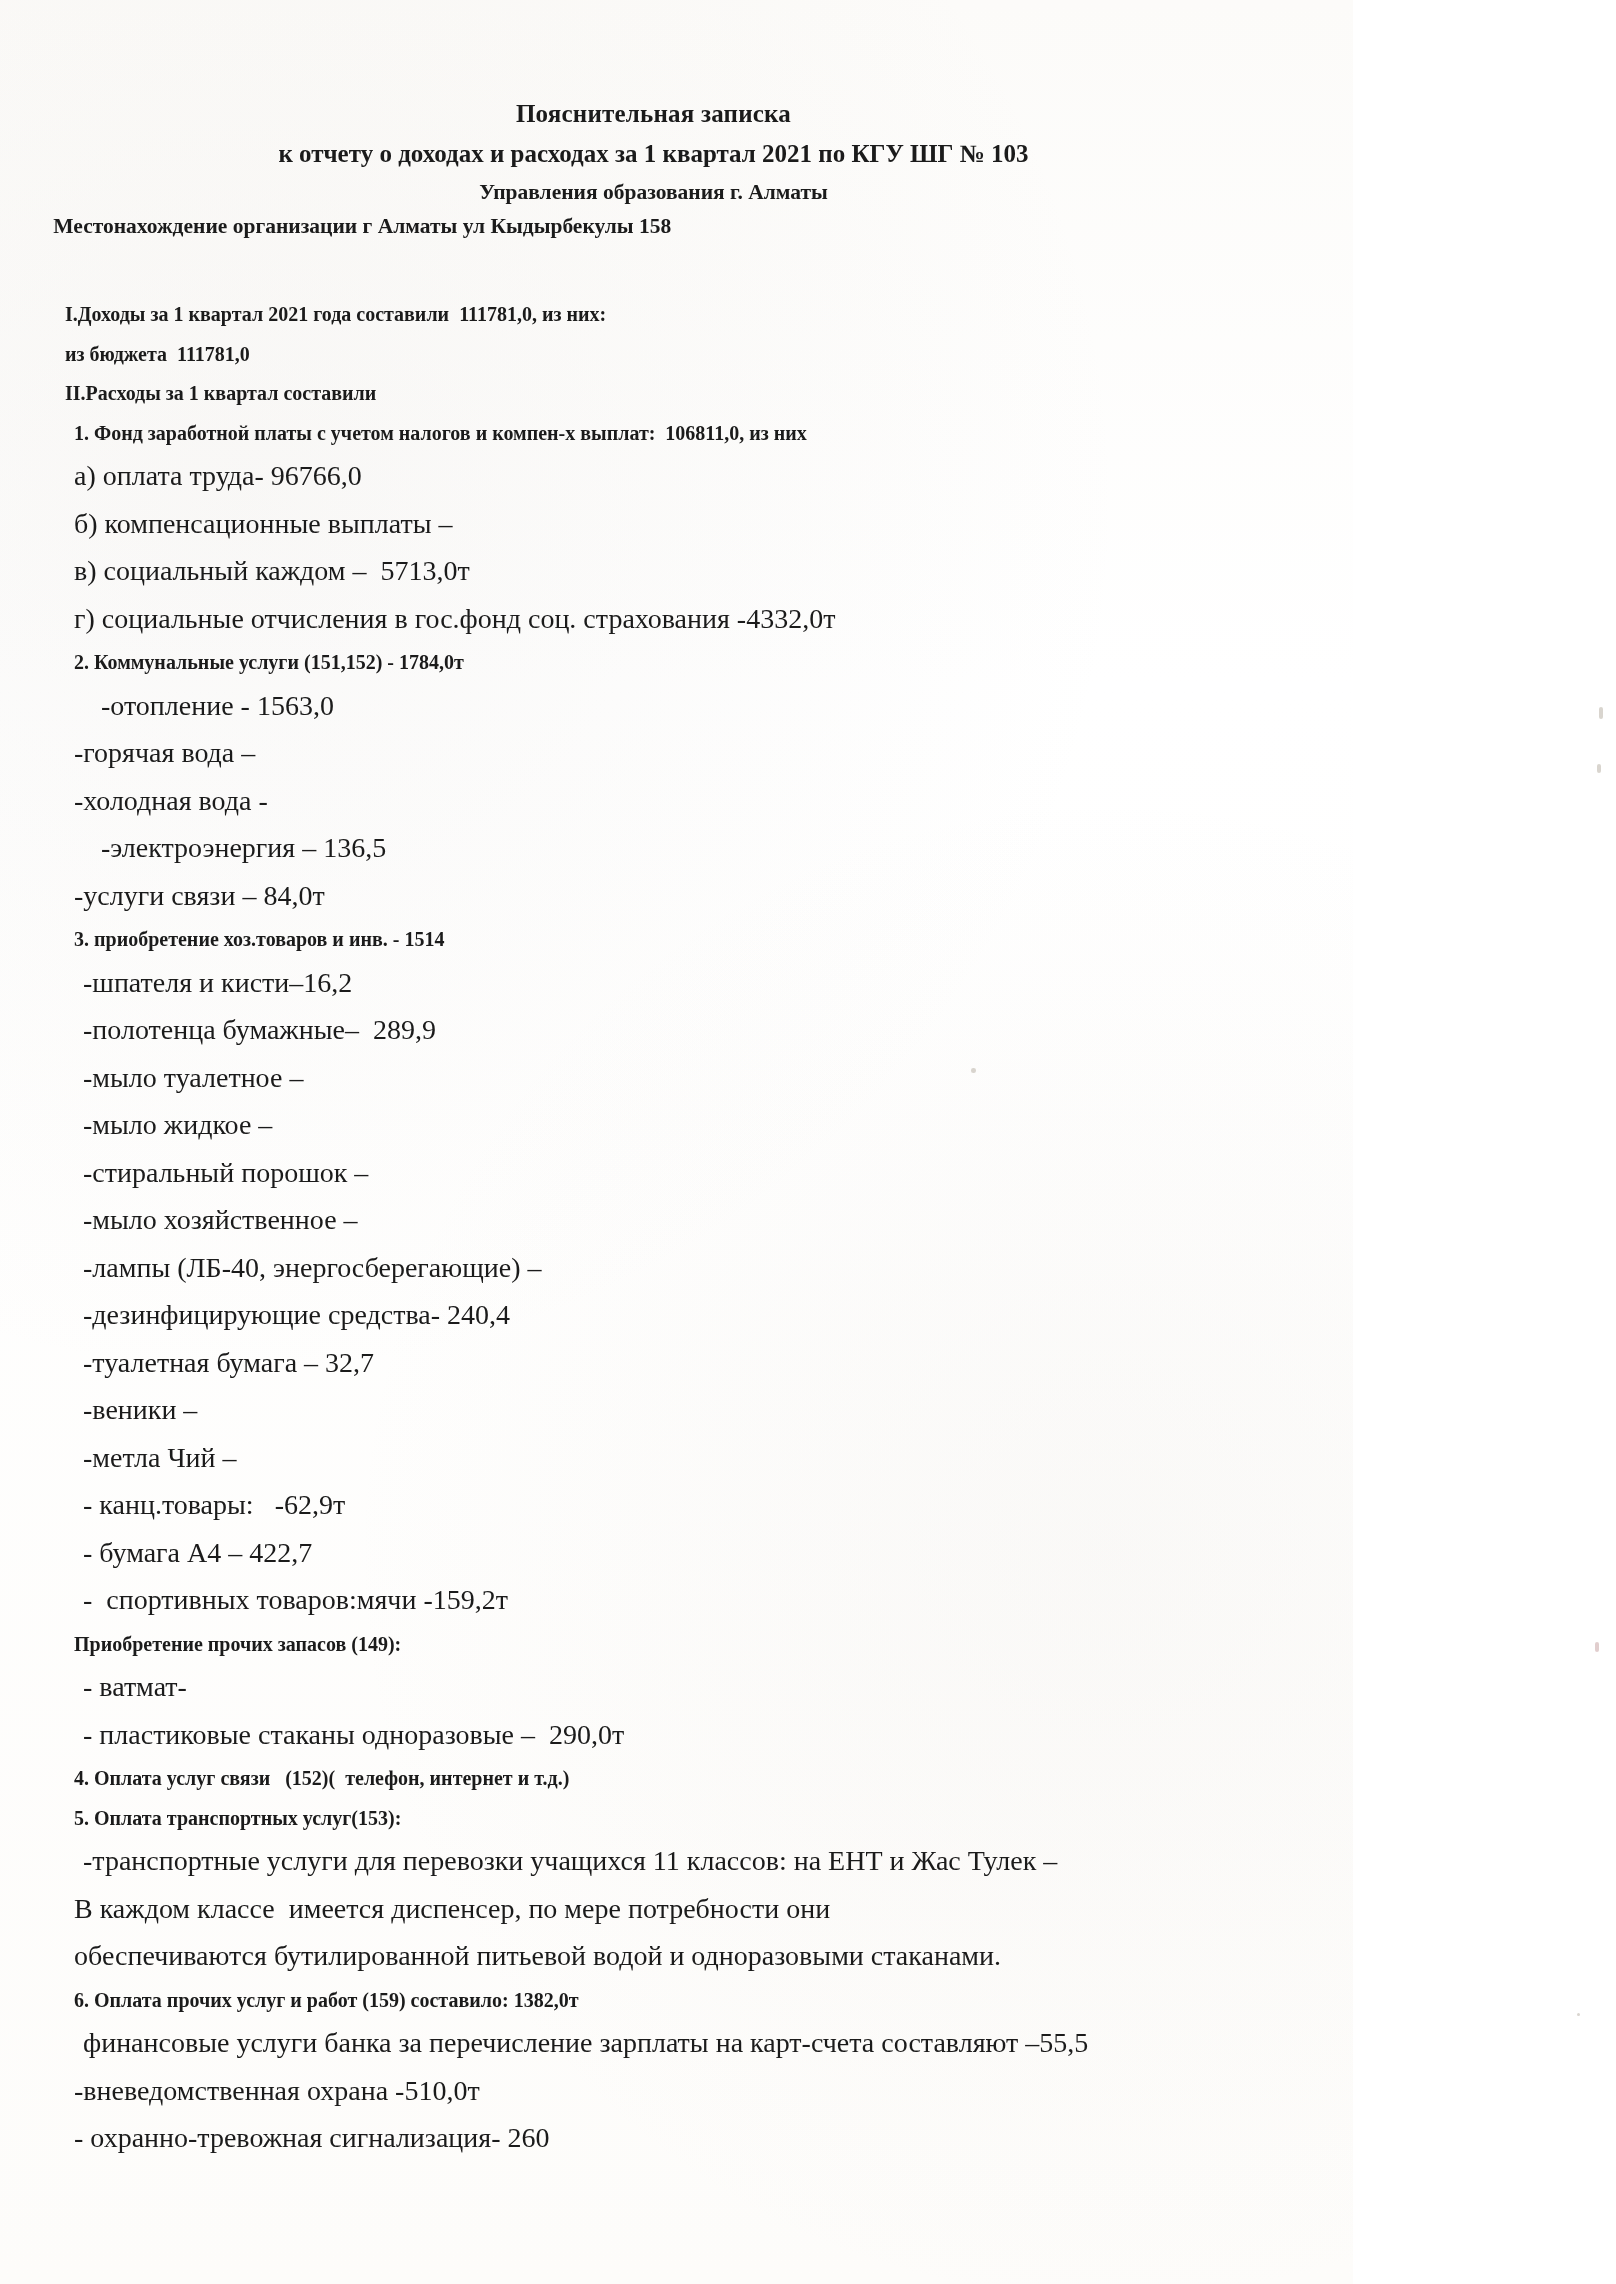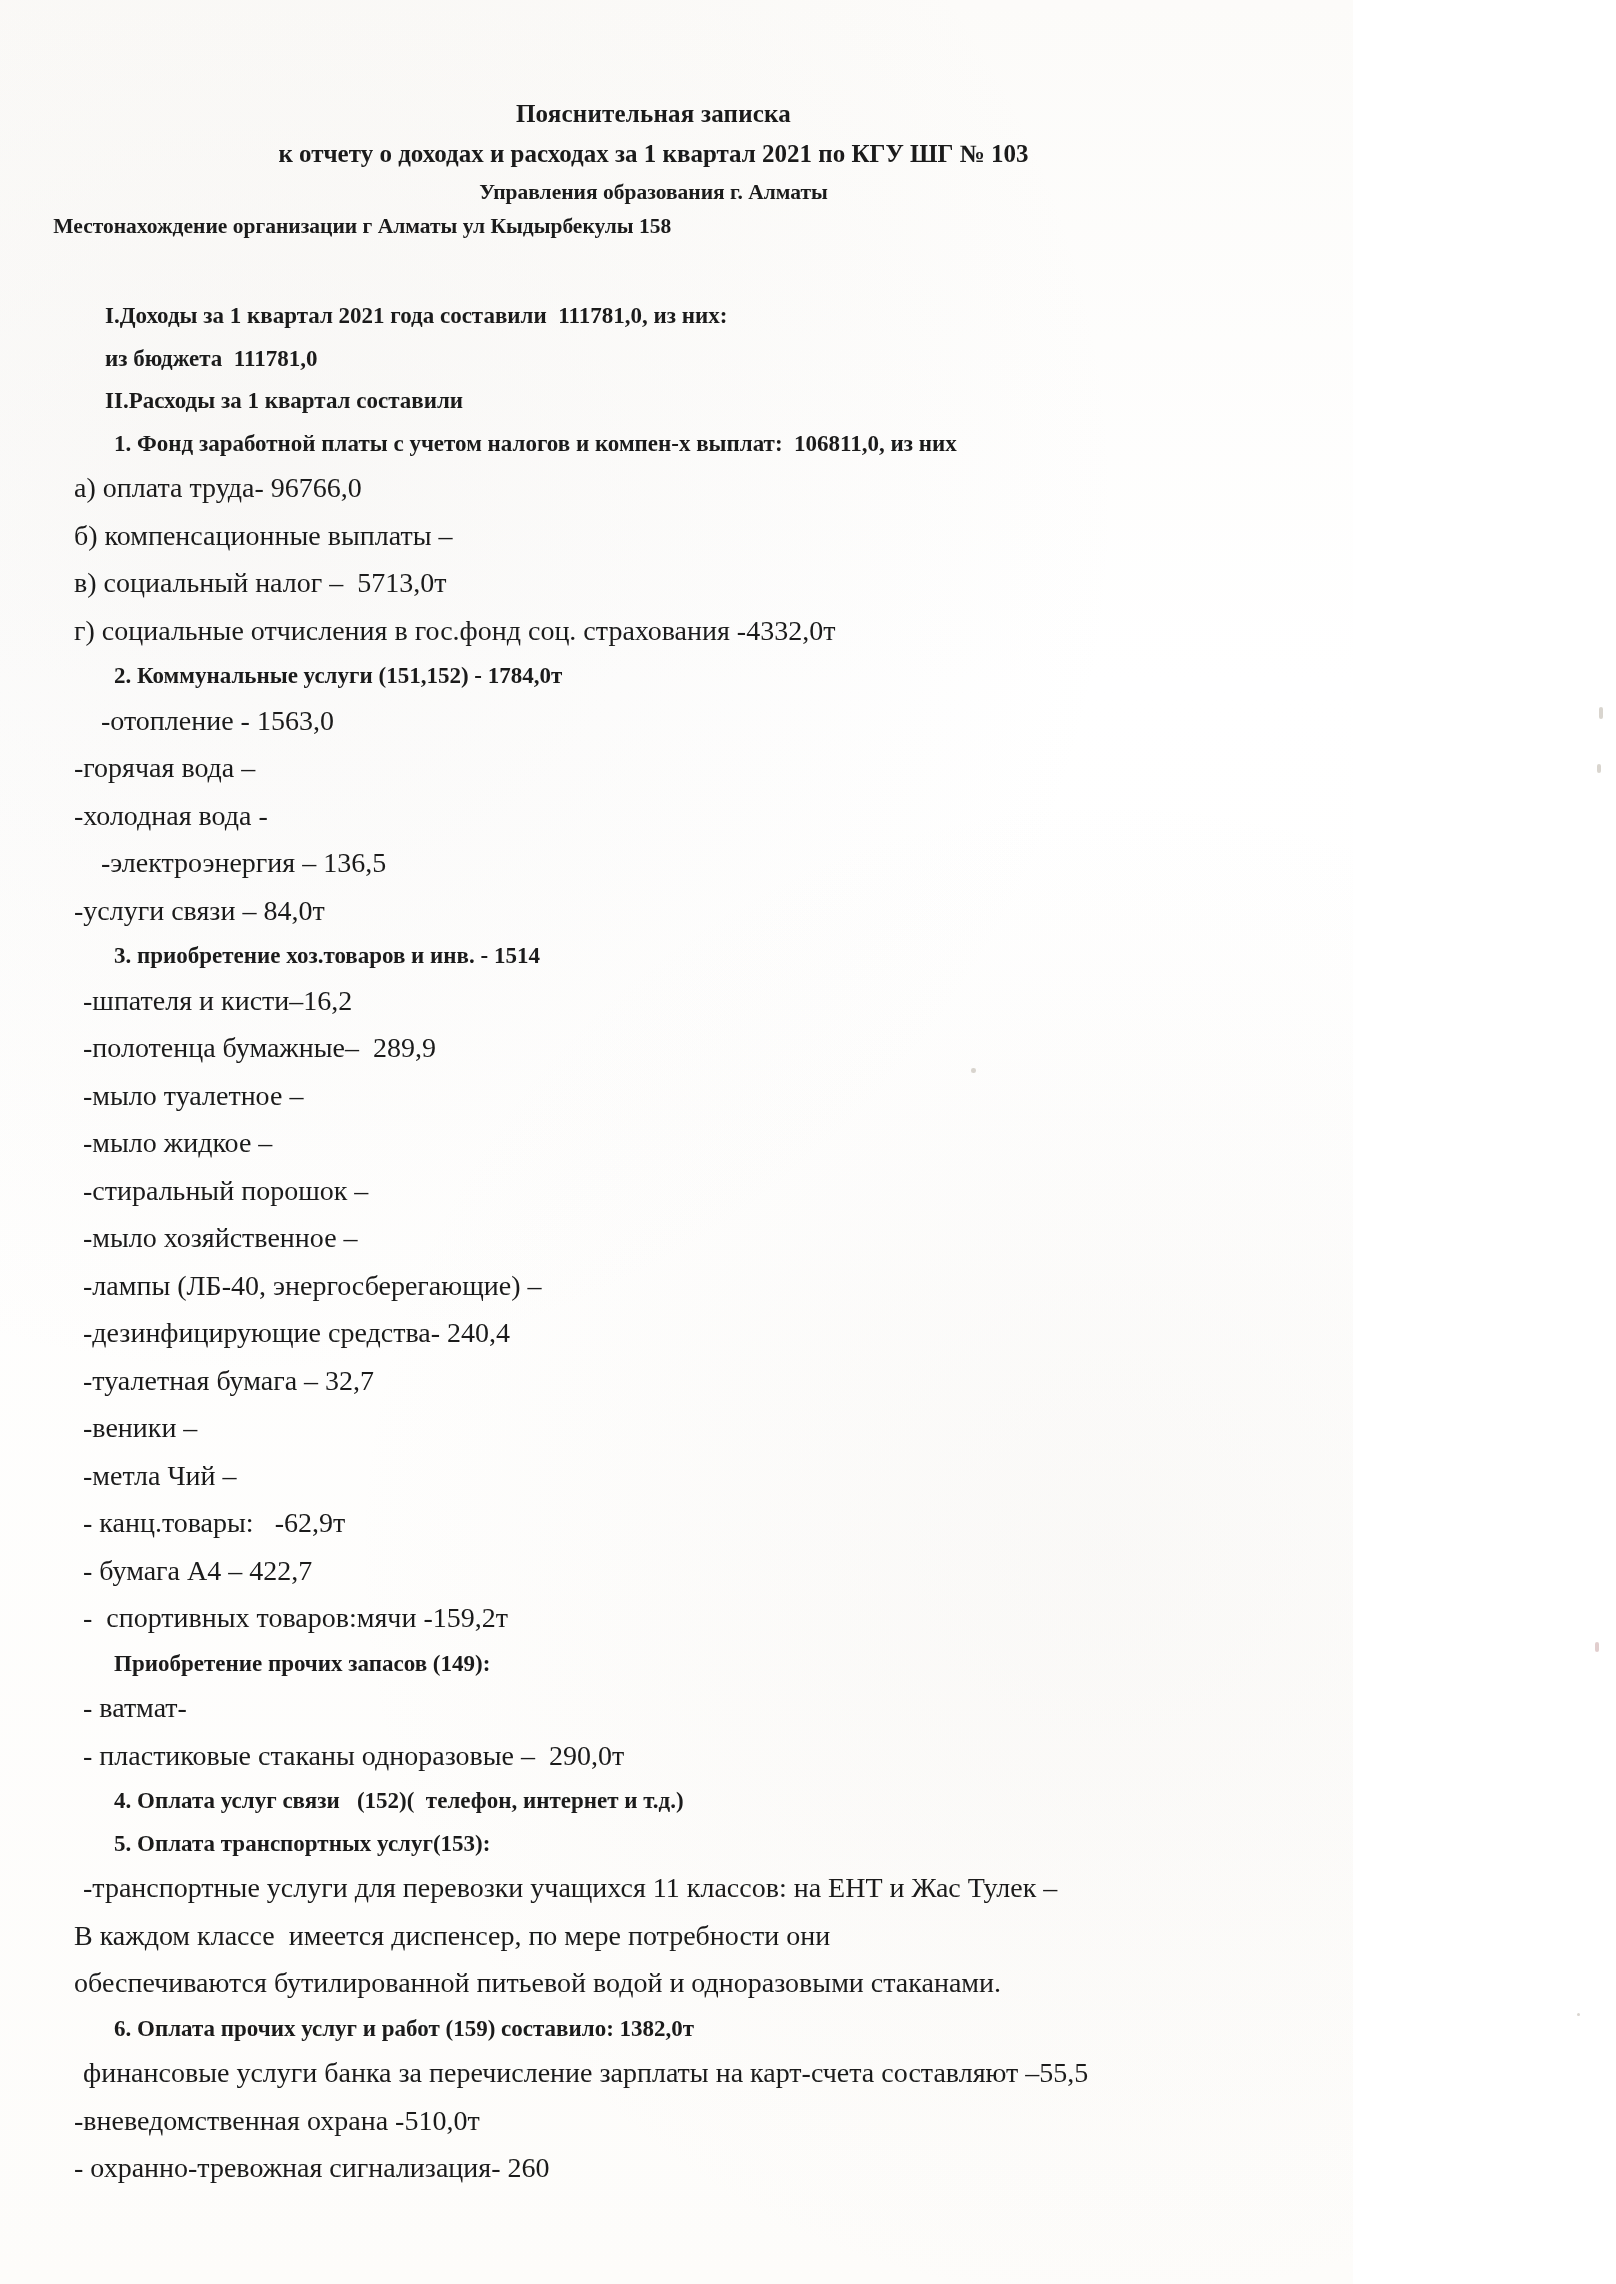--- a/index.html
+++ b/index.html
@@ -77,22 +77,21 @@
     margin-top: 63px;
   }
   .line {
     font-size: 28px;
     line-height: 1.0;
     margin: 0 0 19.5px 0;
     white-space: pre-wrap;
   }
   .line.bold {
     font-weight: bold;
-    font-size: 23px;
-    margin-left: 40px;
+    font-size: 20px;
   }
   .ind-0 { padding-left: 0px; }
   .ind-1 { padding-left: 9px; }
   .ind-2 { padding-left: 18px; }
   .ind-3 { padding-left: 36px; }
 </style>
 </head>
 <body>
 
 <div class="page">
@@ -113,21 +112,21 @@
       <div class="doc-location">Местонахождение организации г Алматы ул Кыдырбекулы 158</div>
     </div>
 
     <div class="body-block">
       <div class="line bold ind-0">I.Доходы за 1 квартал 2021 года составили  111781,0, из них:</div>
       <div class="line bold ind-0">из бюджета  111781,0</div>
       <div class="line bold ind-0">II.Расходы за 1 квартал составили</div>
       <div class="line bold ind-1">1. Фонд заработной платы с учетом налогов и компен-х выплат:  106811,0, из них</div>
       <div class="line ind-1">а) оплата труда- 96766,0</div>
       <div class="line ind-1">б) компенсационные выплаты –</div>
-      <div class="line ind-1">в) социальный налог –  5713,0т</div>
+      <div class="line ind-1">в) социальный каждом –  5713,0т</div>
       <div class="line ind-1">г) социальные отчисления в гос.фонд соц. страхования -4332,0т</div>
       <div class="line bold ind-1">2. Коммунальные услуги (151,152) - 1784,0т</div>
       <div class="line ind-3">-отопление - 1563,0</div>
       <div class="line ind-1">-горячая вода –</div>
       <div class="line ind-1">-холодная вода -</div>
       <div class="line ind-3">-электроэнергия – 136,5</div>
       <div class="line ind-1">-услуги связи – 84,0т</div>
       <div class="line bold ind-1">3. приобретение хоз.товаров и инв. - 1514</div>
       <div class="line ind-2">-шпателя и кисти–16,2</div>
       <div class="line ind-2">-полотенца бумажные–  289,9</div>

